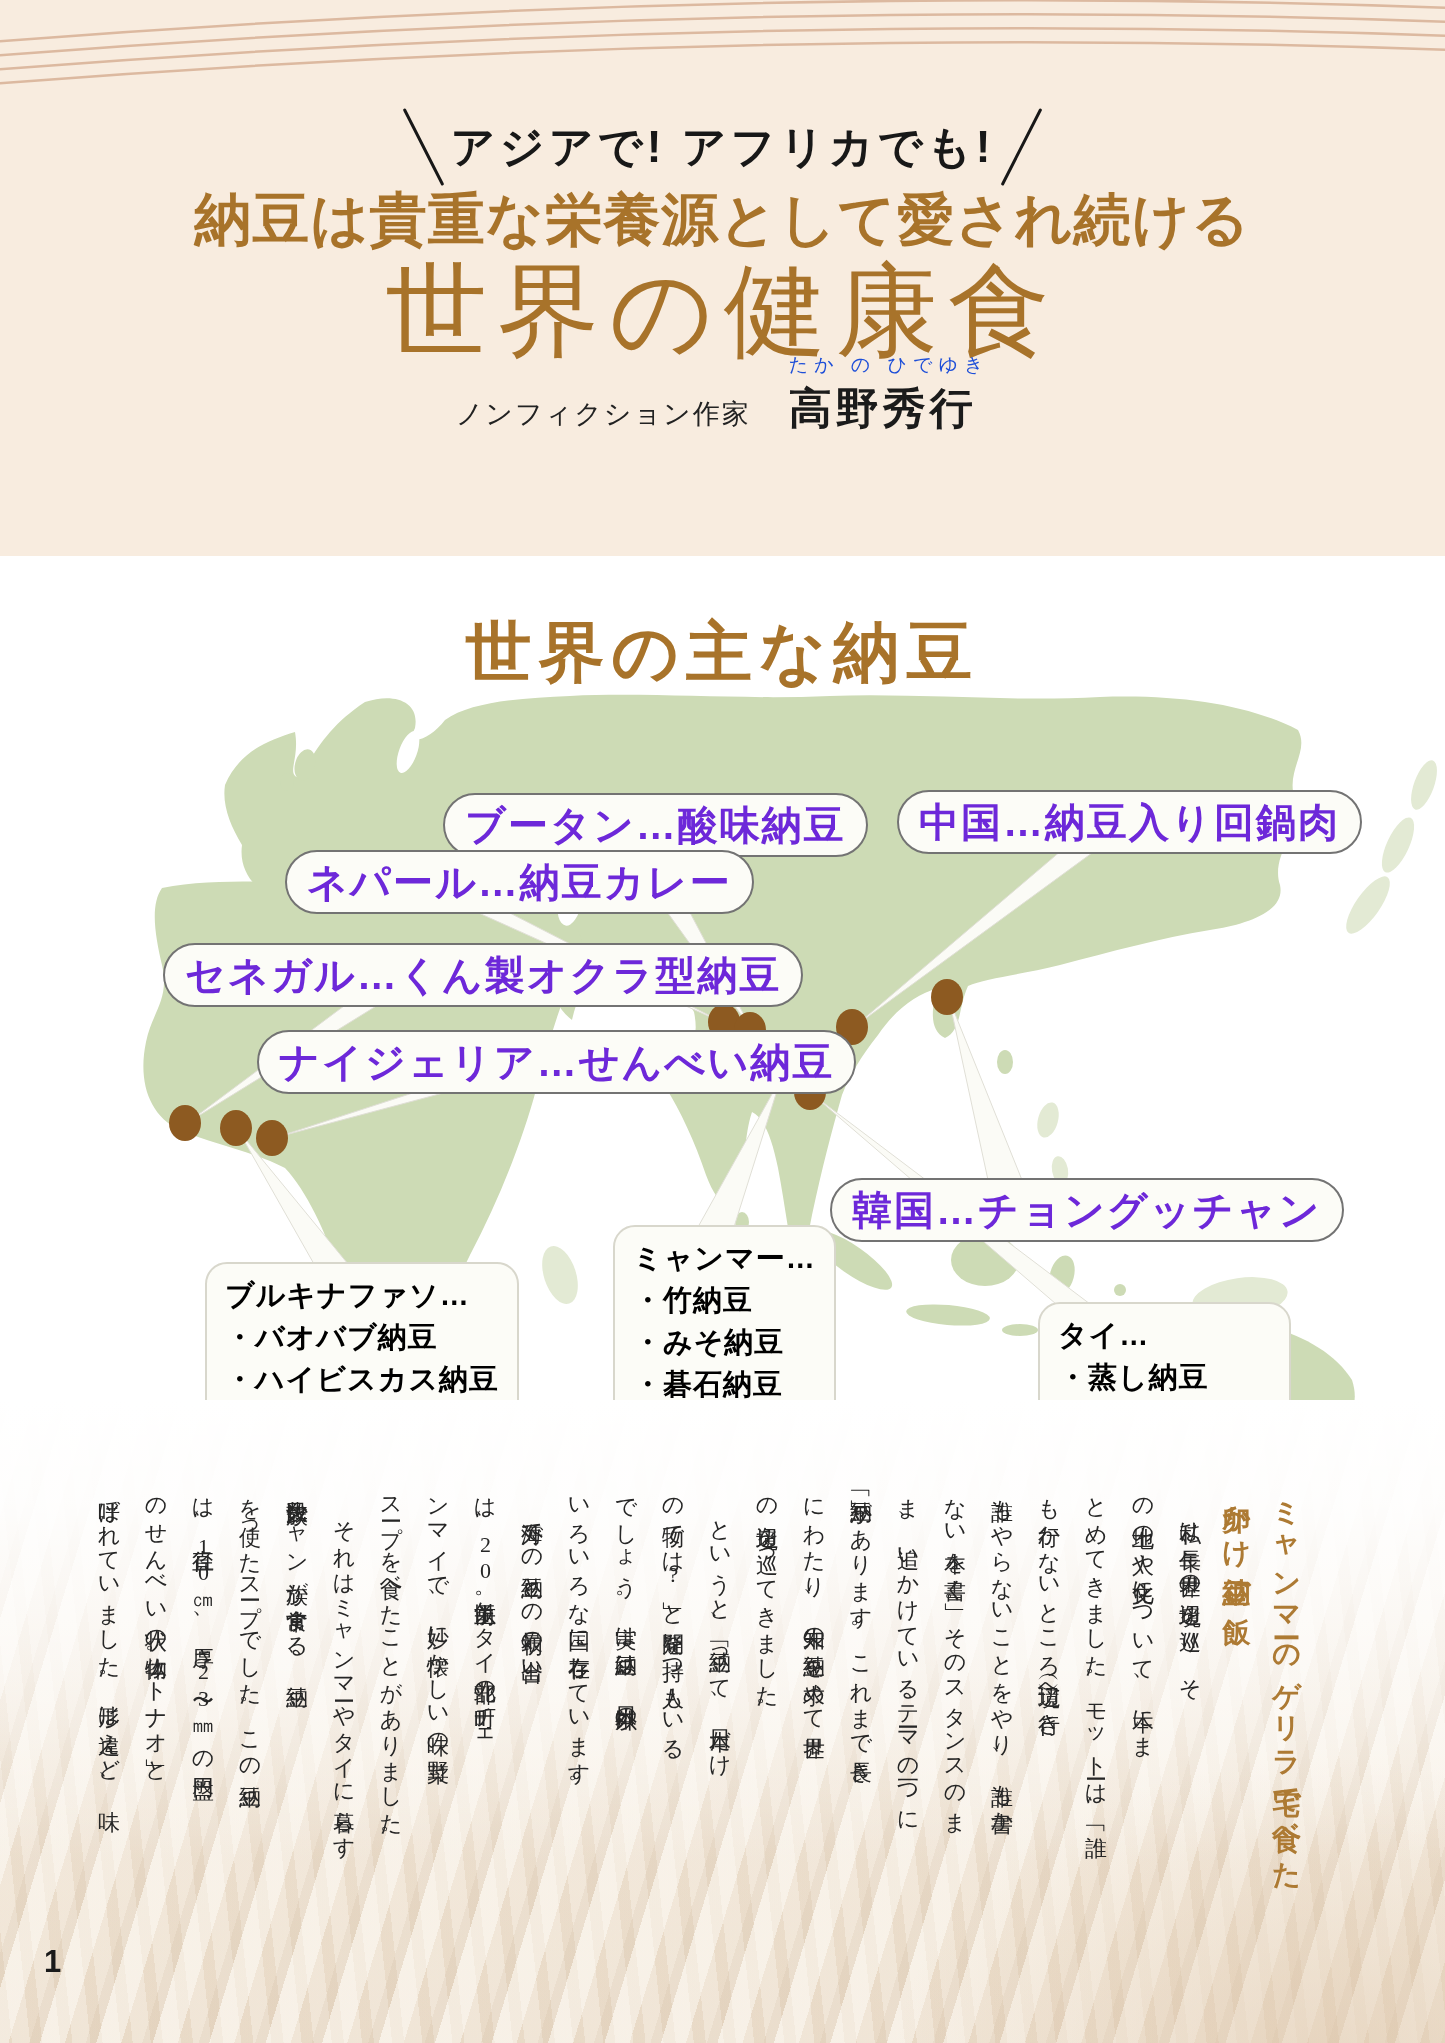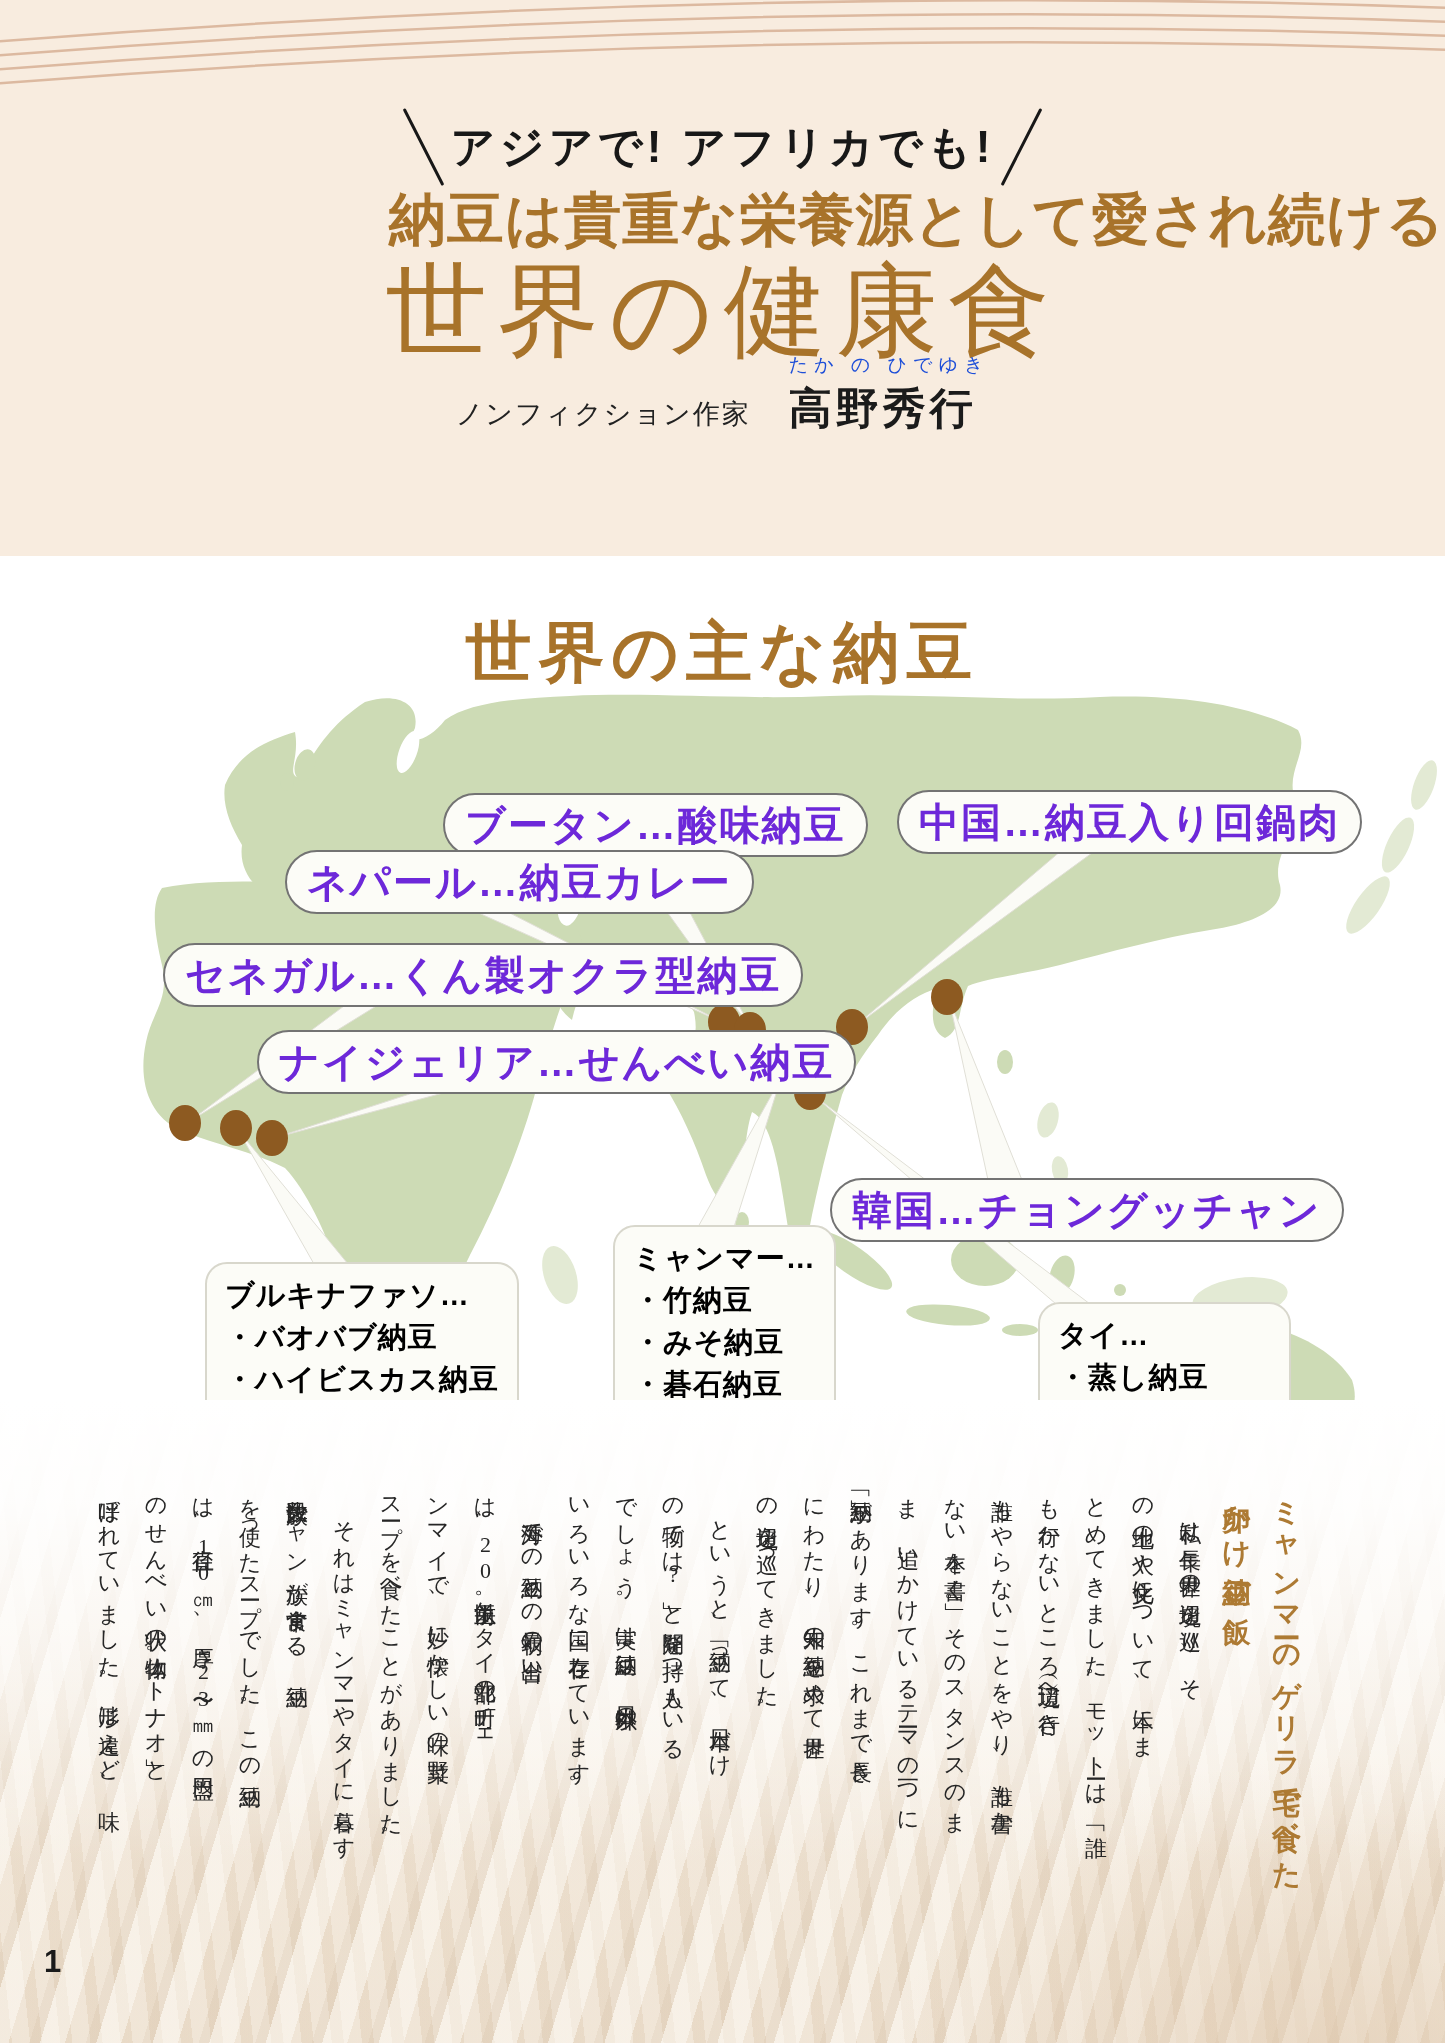--- a/index.html
+++ b/index.html
@@ -7,21 +7,21 @@
         font-family:"Liberation Sans","DejaVu Sans",sans-serif;}
 
   
   .hero{position:absolute;left:0;top:0;width:1445px;height:556px;background:#f8ecdf;}
   .hero-arcs{position:absolute;left:0;top:0;}
   .kicker{position:absolute;left:0;top:104px;width:1445px;display:flex;align-items:center;justify-content:center;gap:26px;}
   .kicker-text{font-size:44px;font-weight:bold;color:#181818;letter-spacing:4px;}
   .slash{width:3px;height:86px;background:#181818;border-radius:2px;}
   .slash-l{transform:rotate(-27deg);}
   .slash-r{transform:rotate(27deg);}
-  .hero-t1{position:absolute;left:0;top:182px;width:1445px;text-align:right;
+  .hero-t1{position:absolute;left:0;top:182px;width:1445px;text-align:center;
            font-size:57px;font-weight:bold;color:#a8732a;letter-spacing:1px;}
   .hero-t2{position:absolute;left:0;top:244px;width:1445px;text-align:center;
            font-size:102px;font-weight:normal;color:#a8732a;letter-spacing:10px;}
   .author{position:absolute;left:0;top:352px;width:1445px;display:flex;align-items:flex-end;justify-content:center;gap:38px;}
   .author-role{font-size:27px;color:#222;padding-bottom:6px;letter-spacing:2px;}
   .author-name-wrap{text-align:left;}
   .furigana{display:block;font-size:19px;color:#1d4ed8;letter-spacing:6px;margin-bottom:2px;}
   .author-name{display:block;font-size:43px;font-weight:bold;color:#1b1b1b;letter-spacing:4px;}
 
   

